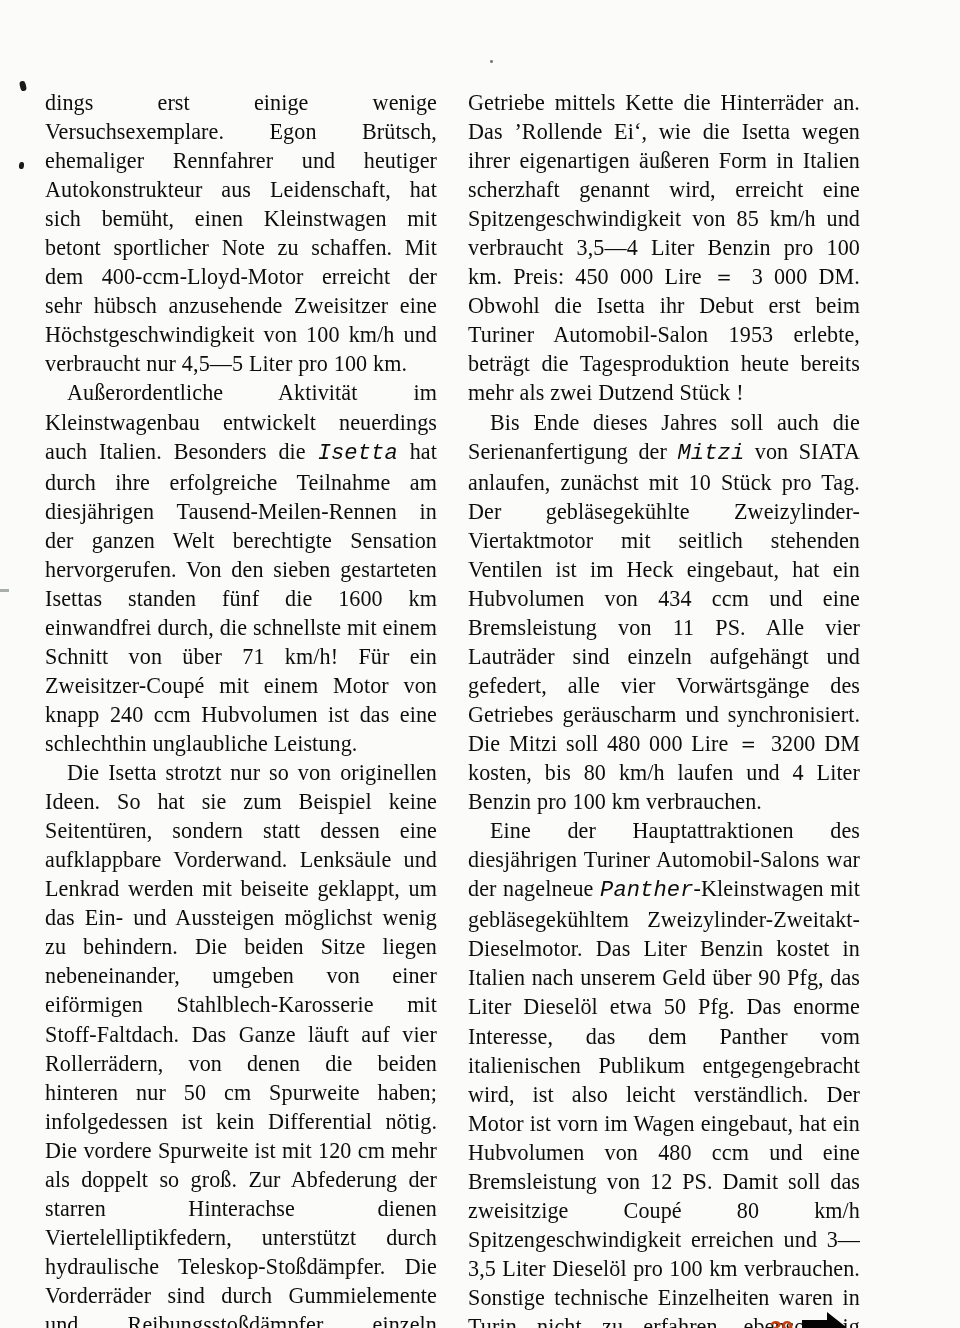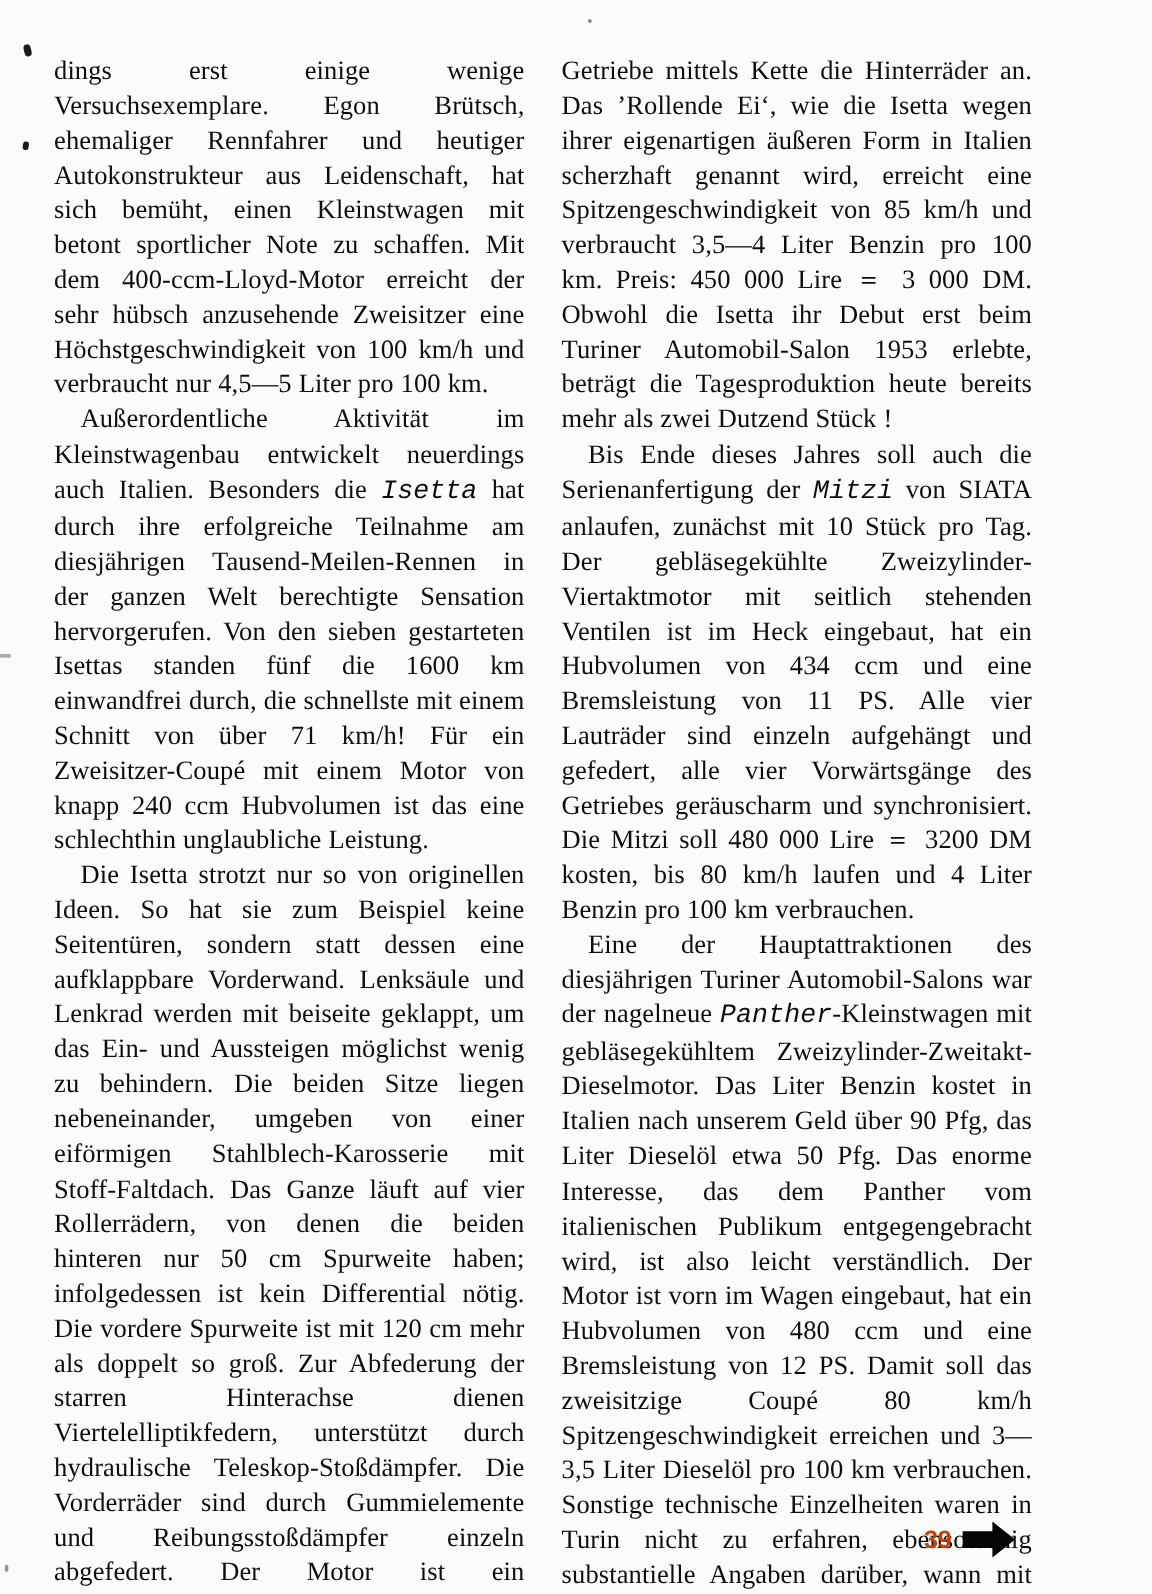--- a/index.html
+++ b/index.html
@@ -13,20 +13,21 @@
     font-family: "Liberation Serif", "DejaVu Serif", serif;
     color: #100f0d;
     overflow: hidden;
     position: relative;
   }
 
   
   .page {
     position: absolute;
     inset: 0;
+    margin-top: 44px;
   }
 
   .columns {
     position: absolute;
     left: 45px;
     top: 44px;
     width: 822px;
     display: flex;
     gap: 31px;
     align-items: flex-start;

